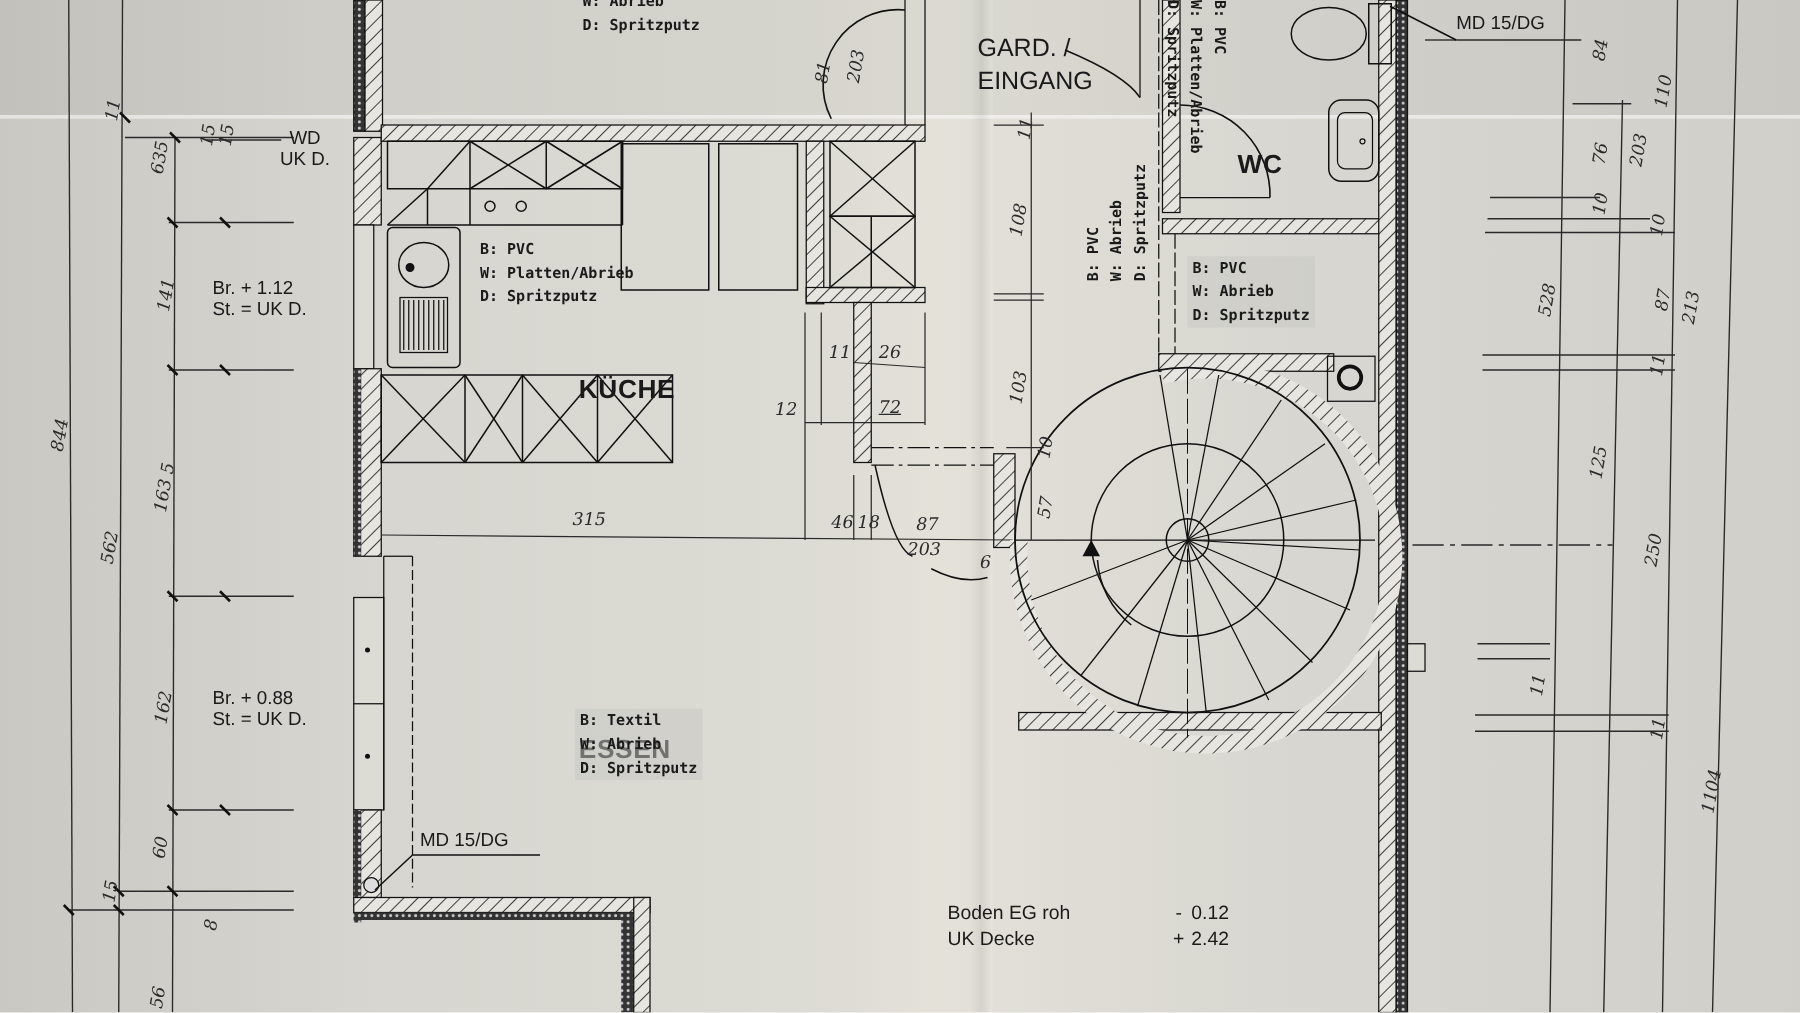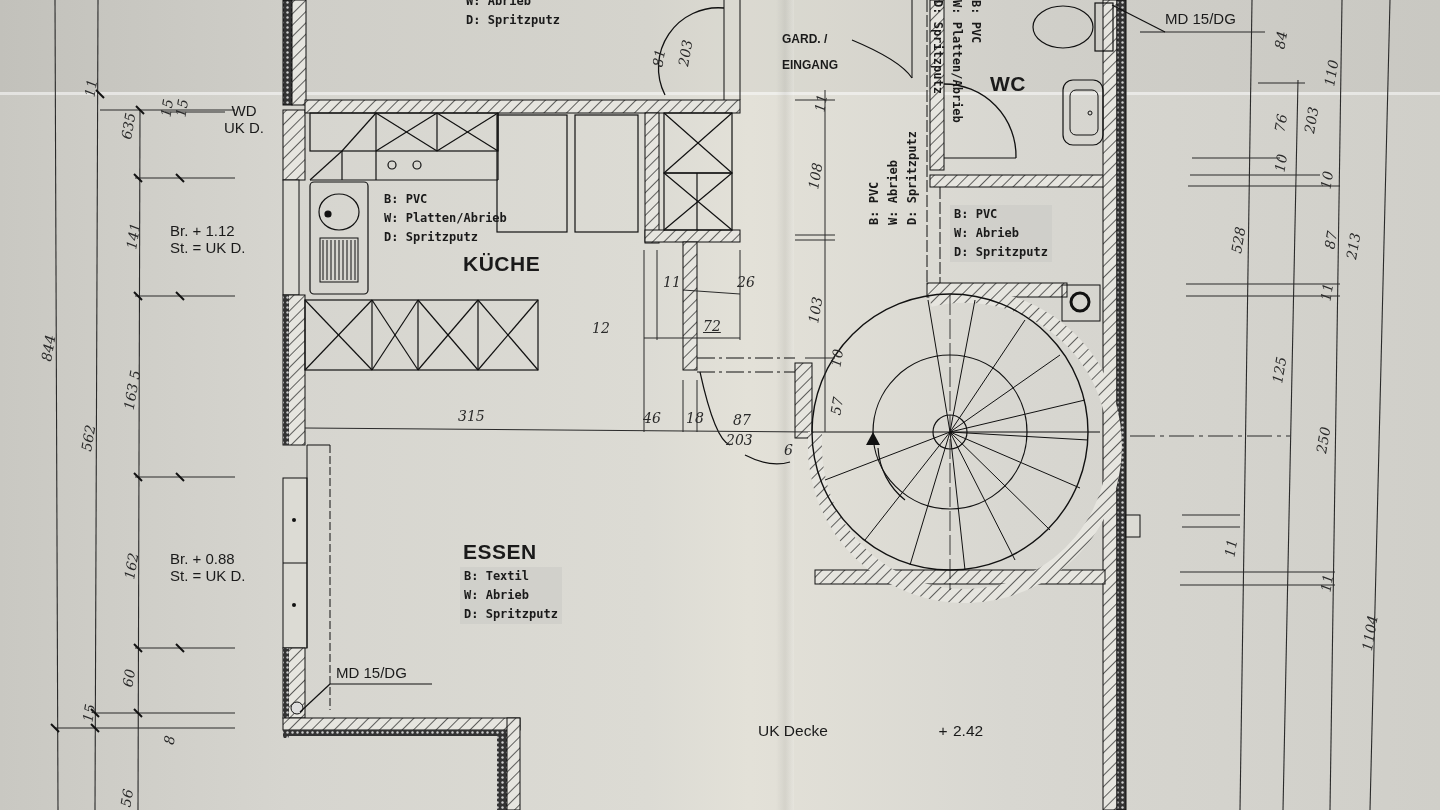--- a/index.html
+++ b/index.html
@@ -4,22 +4,22 @@
 <style>
   html,body{margin:0;padding:0;}
   body{width:1440px;height:810px;overflow:hidden;position:relative;
     background:linear-gradient(90deg,#c9c8c2 0%,#d6d5cf 20%,#dcdbd4 45%,#e3e1d8 52%,#d8d7d1 70%,#d0cfc9 100%);
     font-family:"Liberation Sans",sans-serif;color:#1a1a1a;}
   .fold-h{position:absolute;left:0;top:92px;width:1440px;height:3px;background:rgba(255,255,255,0.55);}
   .shade-top{position:absolute;left:0;top:0;width:1440px;height:95px;background:rgba(0,0,0,0.03);}
   .fold-v{position:absolute;left:776px;top:0;width:18px;height:810px;background:linear-gradient(90deg,rgba(0,0,0,0),rgba(0,0,0,0.06),rgba(255,255,255,0.15));}
   svg.plan{position:absolute;left:0;top:0;}
   .label{position:absolute;white-space:nowrap;}
-  .room{font-size:21px;font-weight:bold;letter-spacing:0.5px;}
-  .room-sm{font-size:12px;font-weight:bold;line-height:26px;}
+  .room{font-size:21px;font-weight:bold;letter-spacing:0.5px;margin-top:48px;}
+  .room-sm{font-size:20px;font-weight:normal;line-height:26px;}
   .spec{position:absolute;font-family:"DejaVu Sans Mono",monospace;font-size:12px;font-weight:bold;line-height:19px;background:rgba(200,200,195,0.5);padding:0 4px;}
   .spec div{white-space:nowrap;}
   .spec-v{position:absolute;font-family:"DejaVu Sans Mono",monospace;font-size:12px;font-weight:bold;transform:rotate(-90deg);transform-origin:left top;line-height:19px;}
   .spec-v div{white-space:nowrap;}
   .note{font-size:15px;line-height:17px;}
   .dim{position:absolute;font-family:"DejaVu Serif",serif;font-style:italic;font-size:14px;color:#2a2a2a;white-space:nowrap;}
   .dim.r{transform:rotate(-80deg);transform-origin:center;}
   .levels{position:absolute;left:758px;top:720px;font-size:15.5px;line-height:21px;}
   .levels .row{display:flex;}
   .levels .k{width:175px;}
@@ -329,25 +329,25 @@
 <div class="dim r" style="left:75px;top:430px;">562</div>
 <div class="dim r" style="left:35px;top:340px;">844</div>
 <div class="dim r" style="left:120px;top:670px;">60</div>
 <div class="dim r" style="left:80px;top:705px;">15</div>
 <div class="dim r" style="left:165px;top:732px;">8</div>
 <div class="dim r" style="left:118px;top:790px;">56</div>
 
 <div class="dim r" style="left:650px;top:50px;">81</div>
 <div class="dim r" style="left:672px;top:45px;">203</div>
 <div class="dim" style="left:663px;top:274px;">11</div>
-<div class="dim" style="left:703px;top:274px;margin-left:34px;">26</div>
-<div class="dim" style="left:592px;top:320px;">12</div>
+<div class="dim" style="left:703px;top:274px;">26</div>
+<div class="dim" style="left:620px;top:320px;">12</div>
 <div class="dim" style="left:703px;top:318px;text-decoration:underline;">72</div>
 <div class="dim" style="left:458px;top:408px;">315</div>
-<div class="dim" style="left:643px;top:410px;">46</div>
+<div class="dim" style="left:665px;top:410px;">46</div>
 <div class="dim" style="left:686px;top:410px;text-align:center;">18</div>
 <div class="dim" style="left:733px;top:412px;">87</div>
 <div class="dim" style="left:726px;top:432px;">203</div>
 <div class="dim" style="left:784px;top:442px;">6</div>
 
 <div class="dim r" style="left:802px;top:168px;">108</div>
 <div class="dim r" style="left:812px;top:95px;">11</div>
 <div class="dim r" style="left:802px;top:302px;">103</div>
 <div class="dim r" style="left:828px;top:350px;">10</div>
 <div class="dim r" style="left:828px;top:398px;">57</div>
@@ -363,17 +363,22 @@
 <div class="dim r" style="left:1340px;top:238px;">213</div>
 <div class="dim r" style="left:1318px;top:284px;">11</div>
 <div class="dim r" style="left:1266px;top:362px;">125</div>
 <div class="dim r" style="left:1310px;top:432px;">250</div>
 <div class="dim r" style="left:1222px;top:540px;">11</div>
 <div class="dim r" style="left:1318px;top:575px;">11</div>
 <div class="dim r" style="left:1352px;top:625px;">1104</div>
 
 <div class="levels">
   <div class="row">
+    <span class="k">Boden EG roh</span>
+    <span class="s">-</span>
+    <span>0.12</span>
+  </div>
+  <div class="row">
     <span class="k">UK Decke</span>
     <span class="s">+</span>
     <span>2.42</span>
   </div>
 </div>
 
 </body></html>

